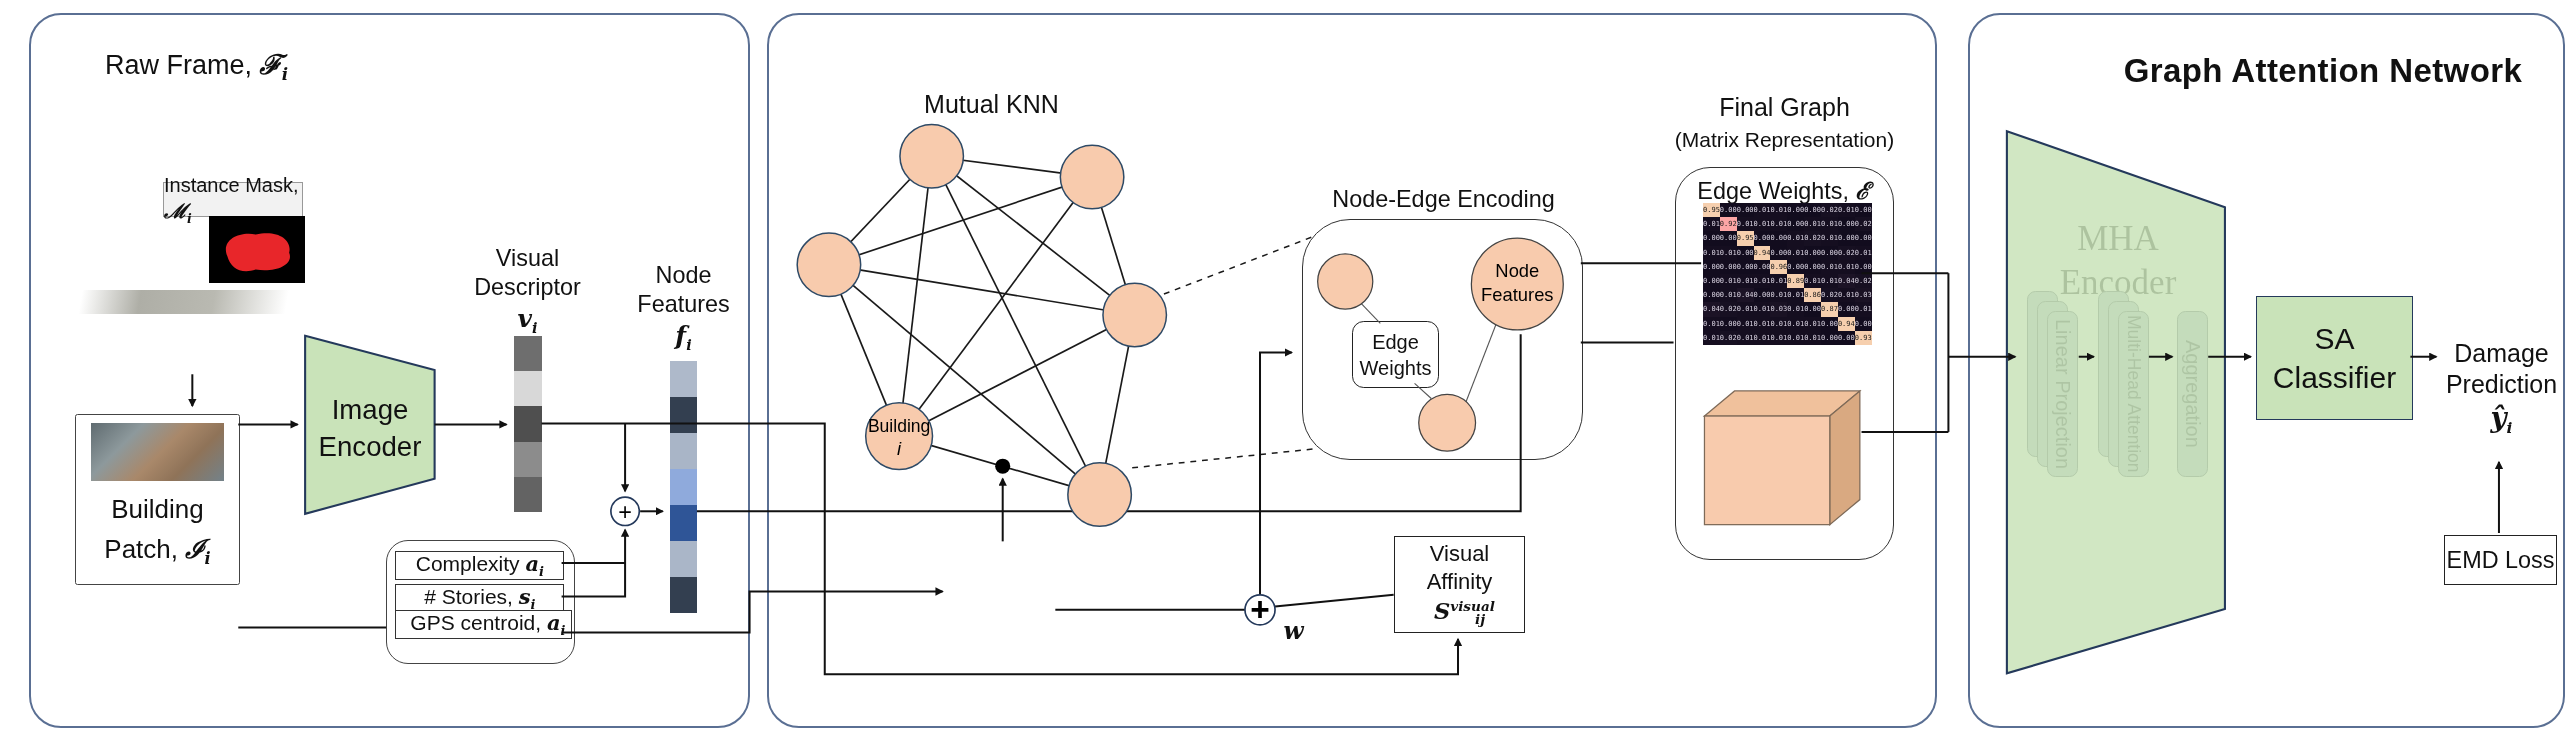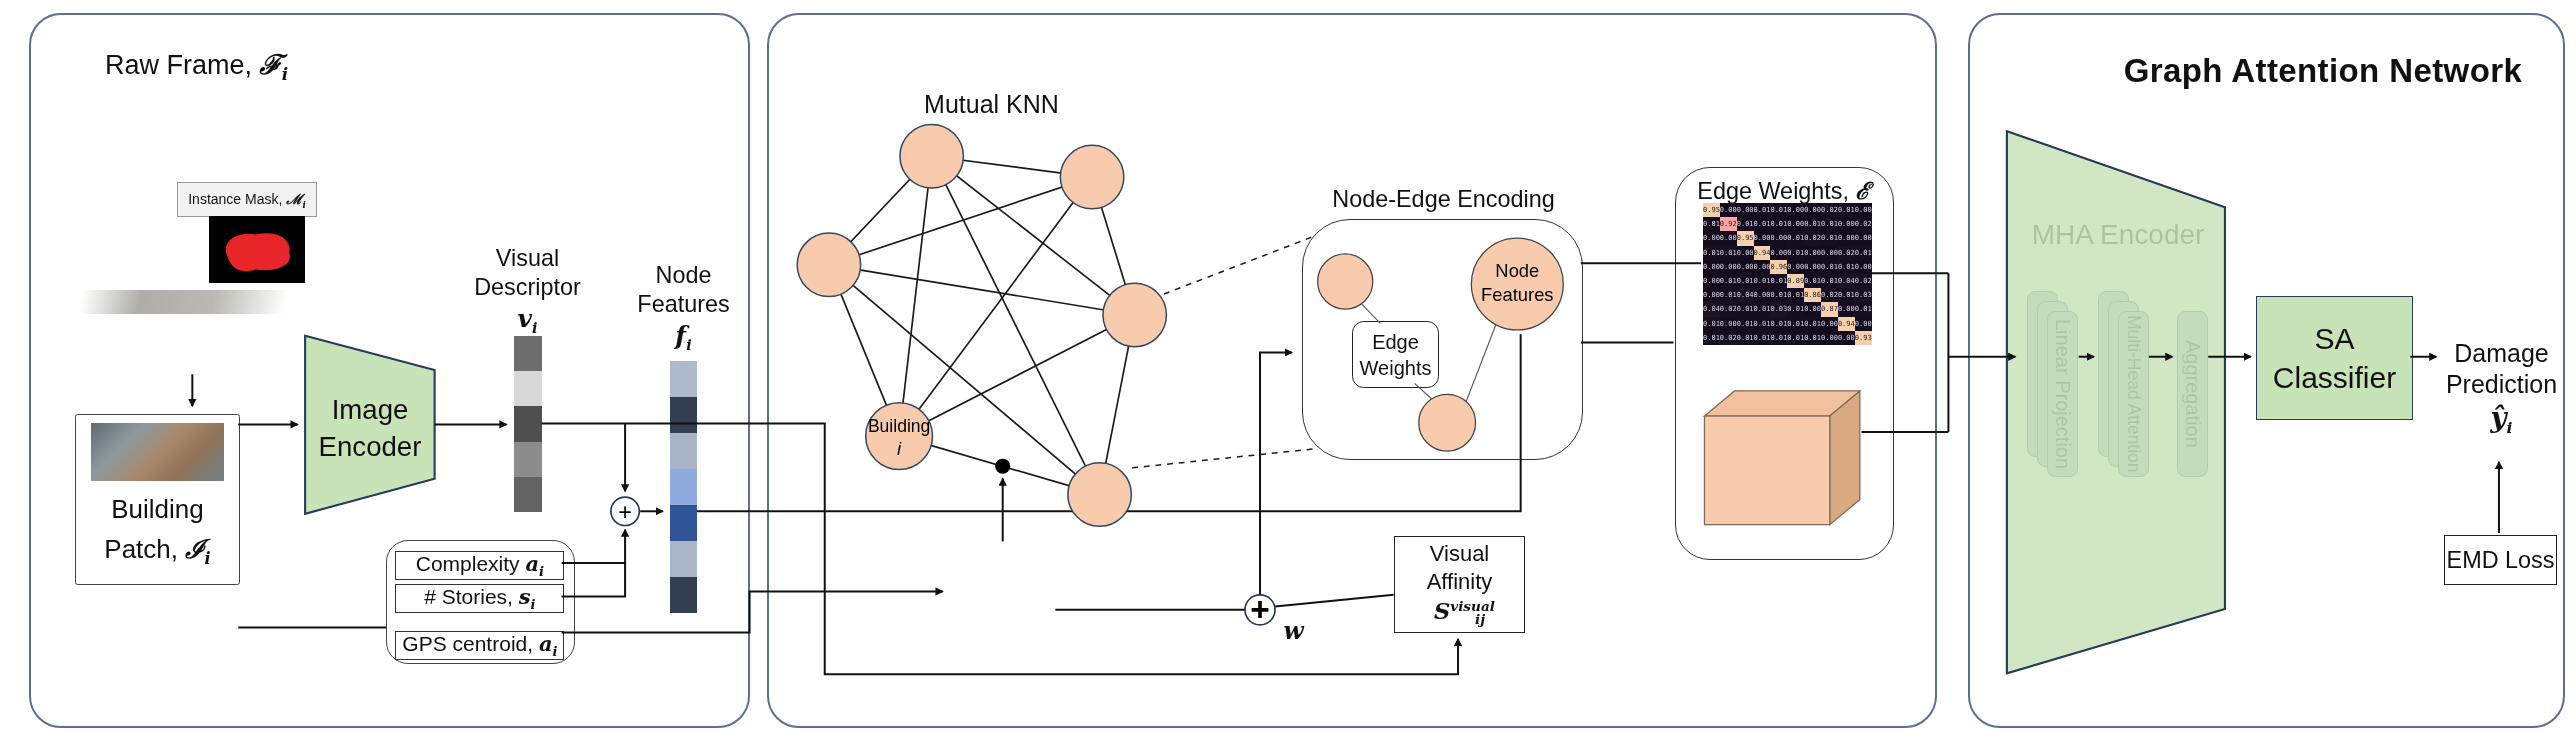--- a/index.html
+++ b/index.html
@@ -9,21 +9,21 @@
   .ptitle{position:absolute;font-weight:bold;font-size:33px;text-align:center;letter-spacing:0.4px;}
   .lbl{position:absolute;text-align:center;line-height:1.25;}
   .math{font-family:"DejaVu Serif",serif;font-style:italic;font-weight:bold;}
   sub,sup{font-size:62%;}
   .box{position:absolute;border:1.7px solid #222;background:#fff;display:flex;align-items:center;justify-content:center;text-align:center;}
   .rbox{border-radius:11.7px;}
   .photo{position:absolute;left:53px;top:109px;width:291px;height:266px;
     background:linear-gradient(180deg,#b9cdd9 0%,#a9bfcб 10%,#9db5c2 13%,#3c4839 17%,#49573f 27%,#6f7158 33%,#8b8266 46%,#7d7a5f 58%,#908a6b 72%,#6e7354 86%,#827f5e 100%);}
   .roadstripe{position:absolute;left:0;top:68%;width:100%;height:9%;background:linear-gradient(100deg,transparent 10%,#9a9a90 30%,#a8a89e 55%,transparent 80%);opacity:.8;}
   .maskcaption{position:absolute;left:163px;top:182px;width:138px;height:33px;background:#f2f2f2;border:0.8px solid #999;
-    display:flex;align-items:center;justify-content:center;font-size:14px;margin-left:14px;}
+    display:flex;align-items:center;justify-content:center;font-size:20px;}
   .maskbox{position:absolute;left:209px;top:216px;width:96px;height:67px;background:#000;}
   .patchbox{position:absolute;left:75px;top:414px;width:163px;height:169px;border:1.7px solid #444;background:#fff;border-radius:2.5px;}
   .houseimg{position:absolute;left:15px;top:8.4px;width:133px;height:58px;
     background:linear-gradient(135deg,#5f6b70 0%,#8d999c 28%,#a9886a 52%,#8f7358 72%,#73828a 100%);}
   .patchlbl{position:absolute;left:0;top:74px;width:100%;text-align:center;font-size:26px;line-height:1.55;}
   .vec{position:absolute;display:flex;flex-direction:column;}
   .vec div{width:100%;}
   .groupbox{position:absolute;left:386px;top:540px;width:187px;height:122px;border:1.7px solid #444;border-radius:22px;background:#fff;}
   .meta-sm{position:absolute;left:8.4px;width:167px;height:27px;border:1.7px solid #333;background:#fff;
     display:flex;align-items:center;justify-content:center;font-size:21px;}
@@ -106,21 +106,21 @@
       <div style="flex: 1 1 0%; background: rgb(51, 63, 80);"></div>
     </div>
 
   <div class="groupbox">
     <div class="meta-sm" style="top:10px;">
       <span><span>Complexity </span><span class="math">a</span><sub class="math">i</sub></span>
     </div>
     <div class="meta-sm" style="top:43px;">
       <span><span># Stories, </span><span class="math">s</span><sub class="math">i</sub></span>
     </div>
-    <div class="meta-sm" style="top:90px;">
+    <div class="meta-sm" style="top:69px;padding-left:8px;">
       <span><span>GPS centroid, </span><span class="math">a</span><sub class="math">i</sub></span>
     </div>
   </div>
 
   <div class="lbl" style="left:866px;top:89px;width:251px;font-size:25px;">Mutual KNN</div>
 
   <div class="lbl" style="left:1318px;top:185px;width:251px;font-size:23.4px;">Node-Edge Encoding</div>
   <div class="container-rounded" style="left:1302px;top:219px;width:279px;height:239px;border-radius:48px;border-width:1.3px;"></div>
   <div class="box rbox" style="left:1352px;top:321px;width:85px;height:65px;font-size:20px;line-height:1.3;border-width:1.3px;">
     <span><span>Edge</span><br><span>Weights</span></span>
@@ -129,20 +129,24 @@
 
   <div class="box" style="left:1394px;top:536px;width:129px;height:95px;font-size:22px;line-height:1.3;">
     <span>
       <span>Visual</span><br>
       <span>Affinity</span><br>
       <span class="math" style="font-size:22.6px;">S</span><sup class="math">visual</sup><sub class="math" style="margin-left:-20px;">ij</sub>
     </span>
   </div>
   <div class="lbl math" style="left:1277px;top:617px;width:33px;font-size:23.4px;">w</div>
 
+  <div class="lbl" style="left:1659px;top:92px;width:251px;font-size:25px;">
+    <span>Final Graph</span><br>
+    <span style="font-size:21px;">(Matrix Representation)</span>
+  </div>
   <div class="container-rounded" style="left:1675px;top:167px;width:217px;height:391px;border-width:1.3px;"></div>
   <div class="lbl" style="left:1679px;top:177px;width:209px;font-size:23.4px;">
     <span>Edge Weights, </span><span class="math">ℰ</span>
   </div>
   <div class="matrix" id="ewmatrix">
       <div style="background: rgb(246, 207, 174); color: rgb(26, 26, 26);">0.95</div>
       <div style="background: rgb(18, 12, 30); color: rgb(216, 210, 224);">0.00</div>
       <div style="background: rgb(18, 12, 30); color: rgb(216, 210, 224);">0.00</div>
       <div style="background: rgb(21, 14, 32); color: rgb(216, 210, 224);">0.01</div>
       <div style="background: rgb(21, 14, 32); color: rgb(216, 210, 224);">0.01</div>
@@ -241,21 +245,21 @@
       <div style="background: rgb(18, 12, 30); color: rgb(216, 210, 224);">0.00</div>
       <div style="background: rgb(18, 12, 30); color: rgb(216, 210, 224);">0.00</div>
       <div style="background: rgb(246, 207, 174); color: rgb(26, 26, 26);">0.93</div>
     </div>
   <div class="cube-txt">
     <span>Node.</span><br>
     <span>Feature</span><br>
     <span>Tensor, </span><b class="math" style="font-style:normal;">X</b>
   </div>
 
-  <div class="lbl" style="left:2022px;top:217px;width:192px;font-size:28px;">MHA Encoder</div>
+  <div class="lbl" style="left:2022px;top:217px;width:192px;font-size:35px;font-family:Liberation Serif, serif;">MHA Encoder</div>
 
   <div class="bar" style="left:2027px;top:291px;"></div>
   <div class="bar" style="left:2037px;top:301px;"></div>
   <div class="bar" style="left:2047px;top:311px;">
     <div class="bar-label">Linear Projection</div>
   </div>
   <div class="bar" style="left:2098px;top:291px;"></div>
   <div class="bar" style="left:2108px;top:301px;"></div>
   <div class="bar" style="left:2118px;top:311px;">
     <div class="bar-label" style="font-size:17.5px;">Multi-Head Attention</div>

